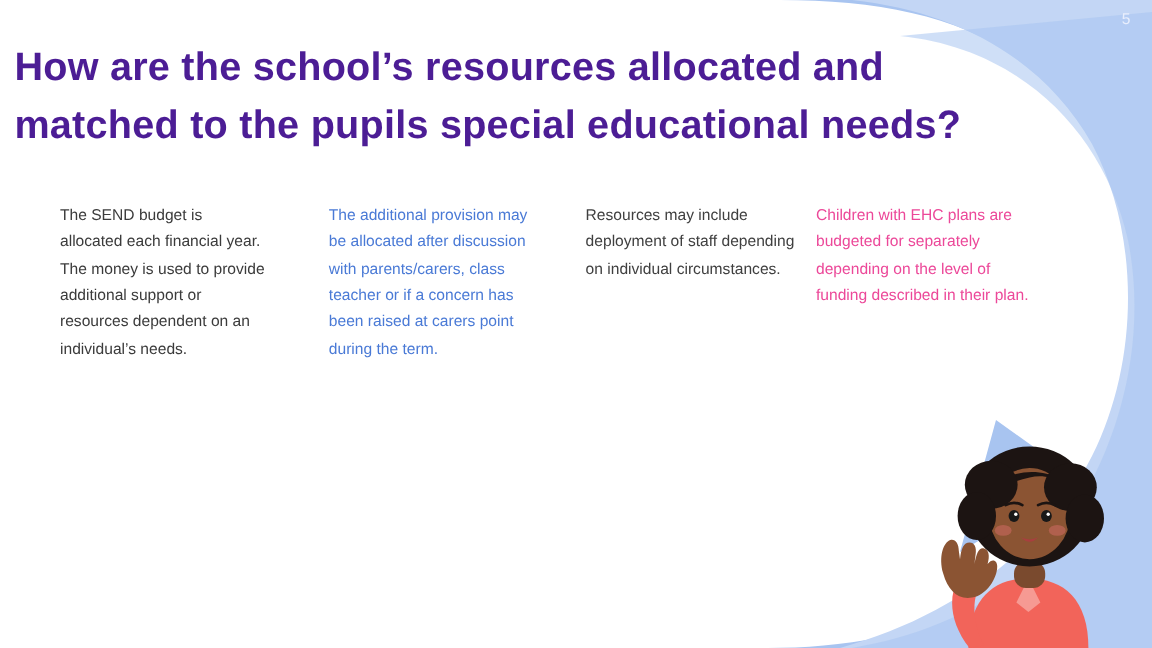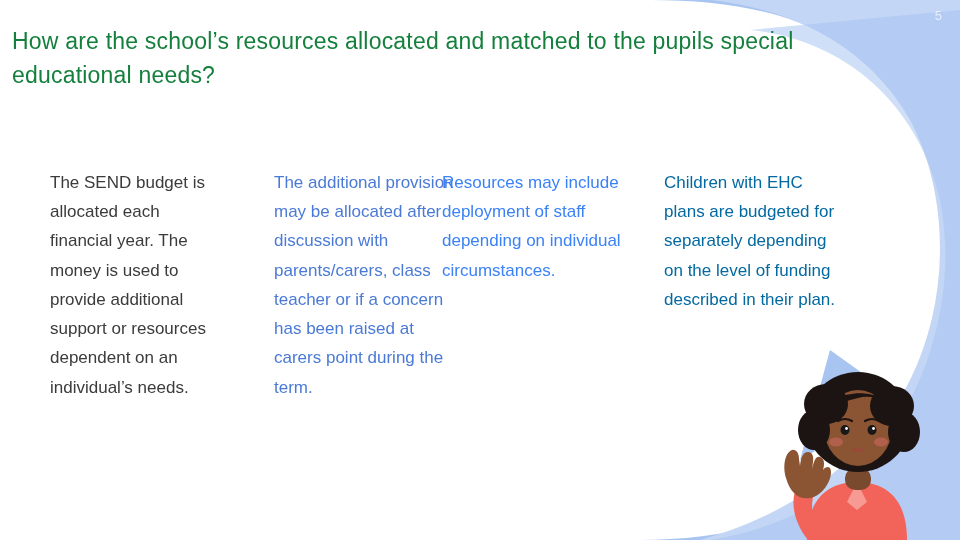--- a/index.html
+++ b/index.html
@@ -42,45 +42,45 @@
     z-index: 5;
   }
 
   
   .title {
     position: absolute;
     left: 12px;
     top: 10px;
     width: 800px;
     z-index: 4;
-    color: #15803d;
-    font-size: 23px;
+    color: #4c1d95;
+    font-size: 33px;
     line-height: 1.45;
-    font-weight: normal;
+    font-weight: bold;
     letter-spacing: 0.2px;
   }
 
   
   .columns {
     position: absolute;
     left: 0;
     top: 168px;
     width: 960px;
     z-index: 4;
   }
   .col {
     position: absolute;
     top: 0;
-    font-size: 17px;
+    font-size: 13px;
     line-height: 1.72;
   }
   .col-0 { left: 50px;  width: 172px; color: #3b3b3b; }
   .col-1 { left: 274px; width: 180px; color: #4a7ad6; }
-  .col-2 { left: 442px; width: 180px; color: #3b82f6; }
-  .col-3 { left: 664px; width: 184px; color: #0369a1; }
+  .col-2 { left: 488px; width: 180px; color: #404040; }
+  .col-3 { left: 680px; width: 184px; color: #ec4899; }
 
   
   .girl {
     position: absolute;
     right: 18px;
     bottom: 0;
     width: 190px;
     height: 180px;
     z-index: 6;
   }

